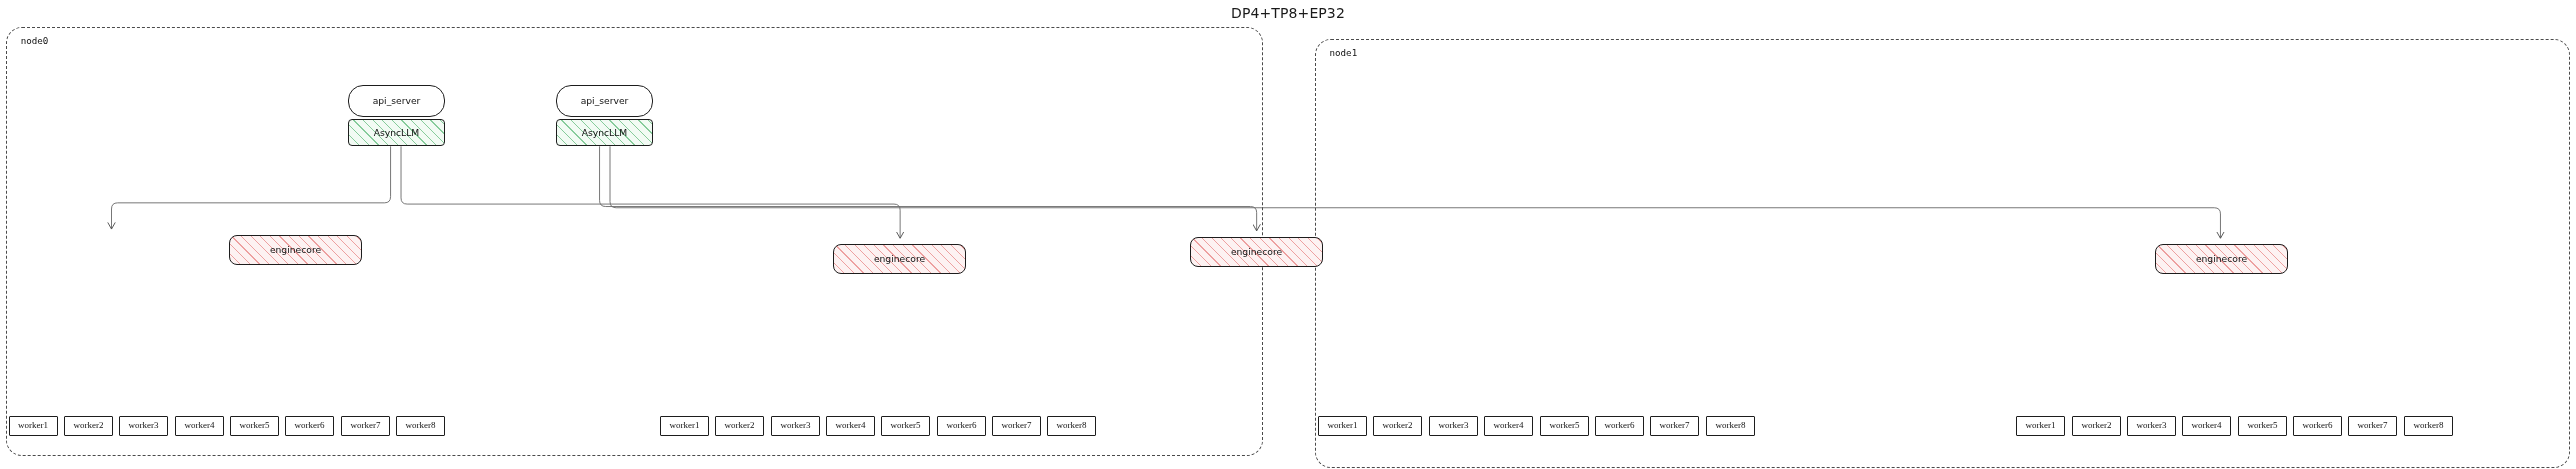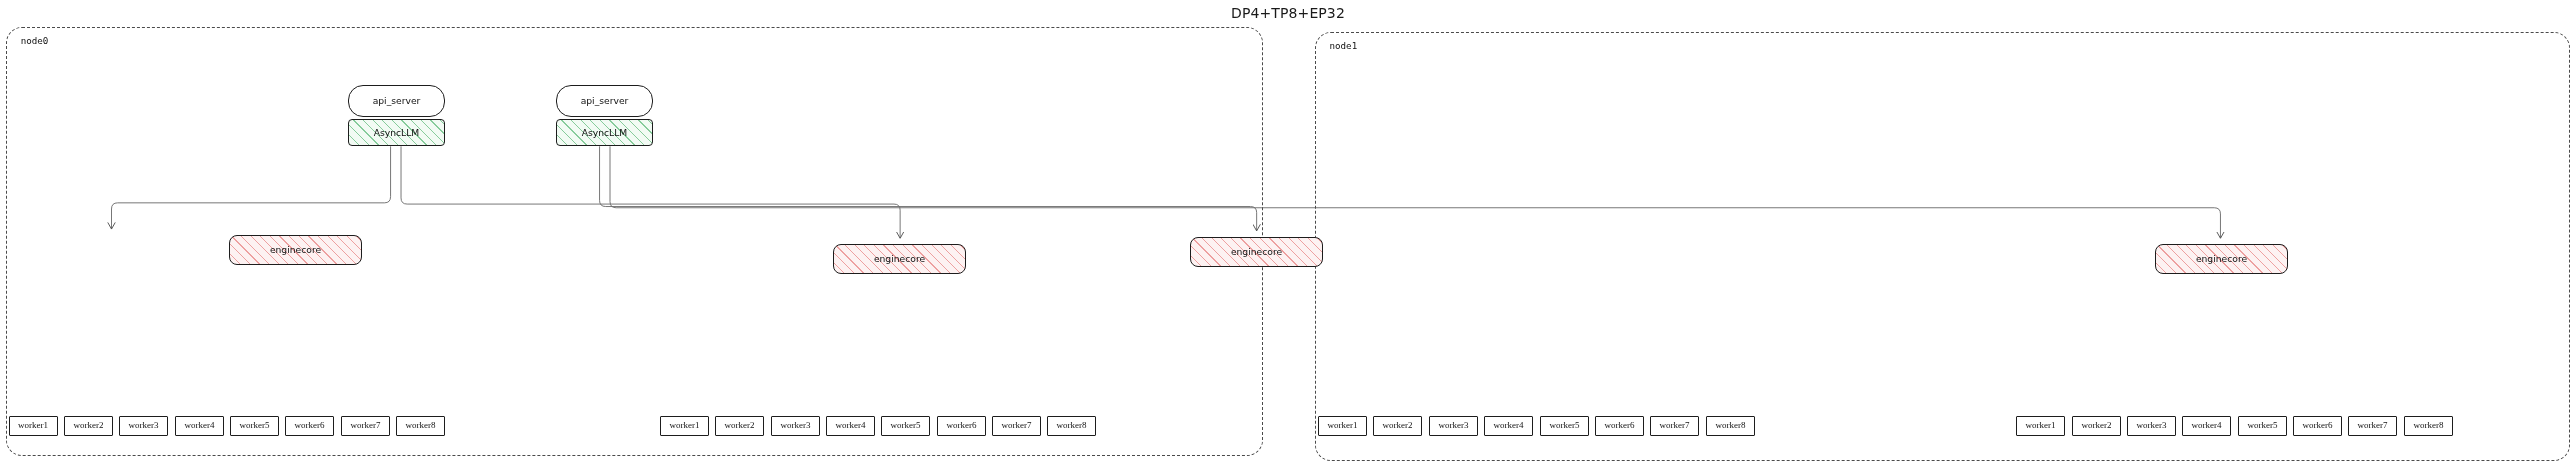--- a/index.html
+++ b/index.html
@@ -95,21 +95,21 @@
     <div class="box worker" style="left: 341px; top: 416px; width: 49px; height: 19.7px;">worker7</div>
     <div class="box worker" style="left: 396px; top: 416px; width: 49px; height: 19.7px;">worker8</div>
     <div class="box worker" style="left: 660px; top: 416px; width: 49px; height: 19.7px;">worker1</div>
     <div class="box worker" style="left: 715px; top: 416px; width: 49px; height: 19.7px;">worker2</div>
     <div class="box worker" style="left: 771px; top: 416px; width: 49px; height: 19.7px;">worker3</div>
     <div class="box worker" style="left: 826px; top: 416px; width: 49px; height: 19.7px;">worker4</div>
     <div class="box worker" style="left: 881px; top: 416px; width: 49px; height: 19.7px;">worker5</div>
     <div class="box worker" style="left: 937px; top: 416px; width: 49px; height: 19.7px;">worker6</div>
     <div class="box worker" style="left: 992px; top: 416px; width: 49px; height: 19.7px;">worker7</div>
     <div class="box worker" style="left: 1047px; top: 416px; width: 49px; height: 19.7px;">worker8</div>
-    <div class="node-panel" style="left: 1315px; top: 32px; width: 1255px; height: 429px;">
+    <div class="node-panel" style="left: 1315px; top: 39px; width: 1255px; height: 429px;">
       <div class="node-label">node1</div>
     </div>
     <div class="box engine" style="left: 1190px; top: 237px; width: 133px; height: 29.5px;">enginecore</div>
     <div class="box engine" style="left: 2155px; top: 244px; width: 133px; height: 29.5px;">enginecore</div>
     <div class="box worker" style="left: 1318px; top: 416px; width: 49px; height: 19.7px;">worker1</div>
     <div class="box worker" style="left: 1373px; top: 416px; width: 49px; height: 19.7px;">worker2</div>
     <div class="box worker" style="left: 1429px; top: 416px; width: 49px; height: 19.7px;">worker3</div>
     <div class="box worker" style="left: 1484px; top: 416px; width: 49px; height: 19.7px;">worker4</div>
     <div class="box worker" style="left: 1540px; top: 416px; width: 49px; height: 19.7px;">worker5</div>
     <div class="box worker" style="left: 1595px; top: 416px; width: 49px; height: 19.7px;">worker6</div>

